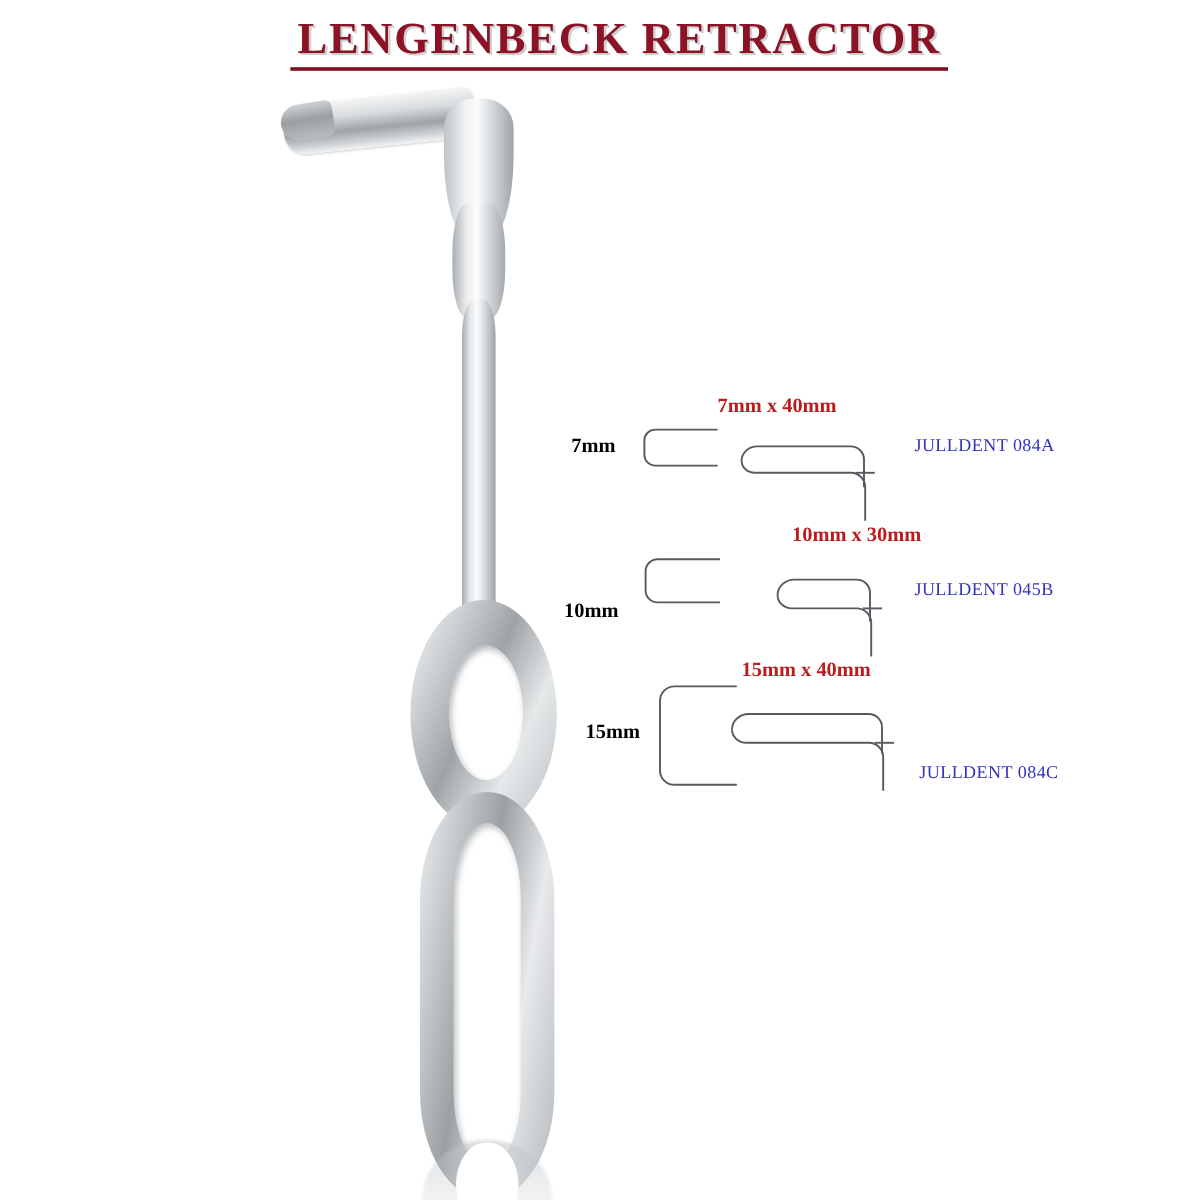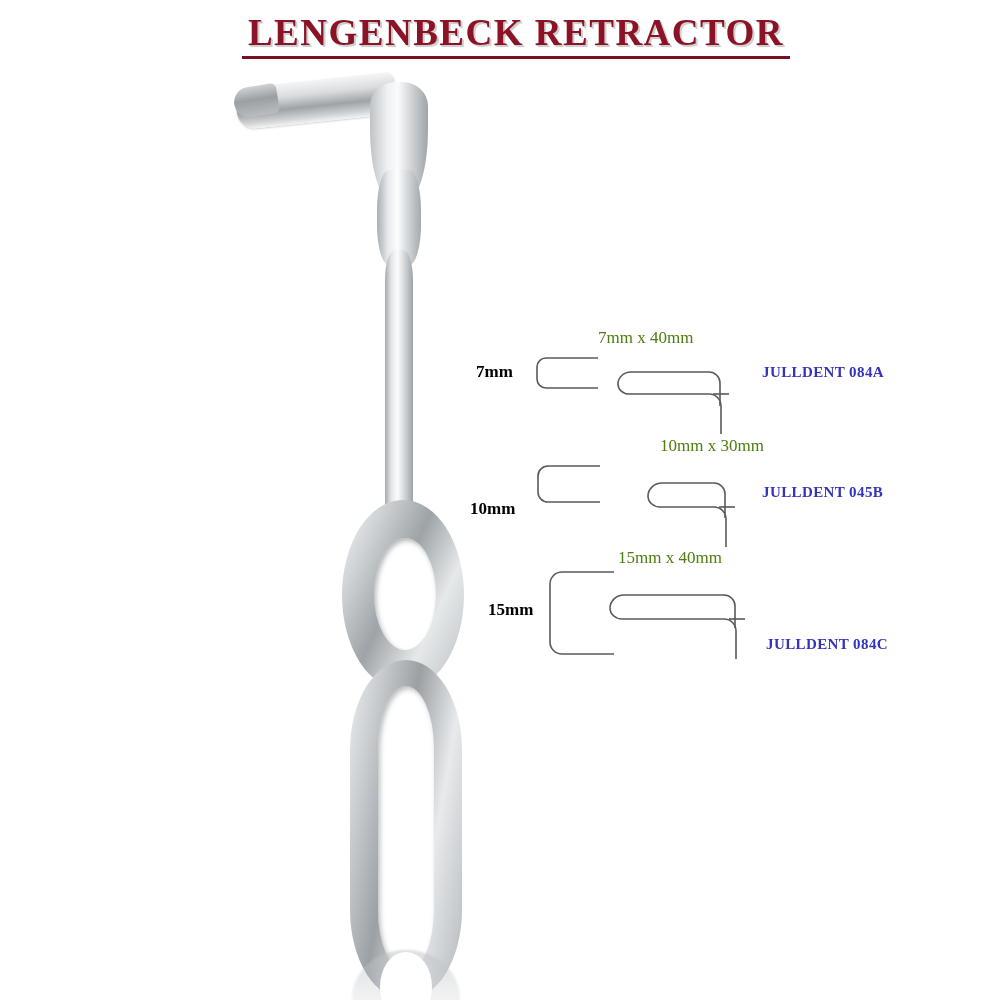--- a/index.html
+++ b/index.html
@@ -97,25 +97,25 @@
 
   
   .diagrams{position:absolute;left:470px;top:318px;width:470px;height:330px;}
   .row{position:absolute;left:0;width:470px;height:110px;}
   .row .size-label{
     position:absolute;font-family:"Liberation Serif", serif;
     font-weight:bold;font-size:17px;color:#000000;white-space:nowrap;
   }
   .row .dim-label{
     position:absolute;font-family:"Liberation Serif", serif;
-    font-weight:normal;font-size:17px;color:#4d7c0f;white-space:nowrap;
+    font-weight:bold;font-size:17px;color:#b91c1c;white-space:nowrap;
   }
   .row .code-label{
     position:absolute;font-family:"Liberation Serif", serif;
-    font-weight:bold;font-size:15px;color:#3333bb;white-space:nowrap;
+    font-weight:normal;font-size:15px;color:#3333bb;white-space:nowrap;
     letter-spacing:.4px;
     text-align:center;
   }
   .row svg{position:absolute;left:0;top:0;overflow:visible;}
 </style>
 </head>
 <body>
 
 <div id="stage">
 

